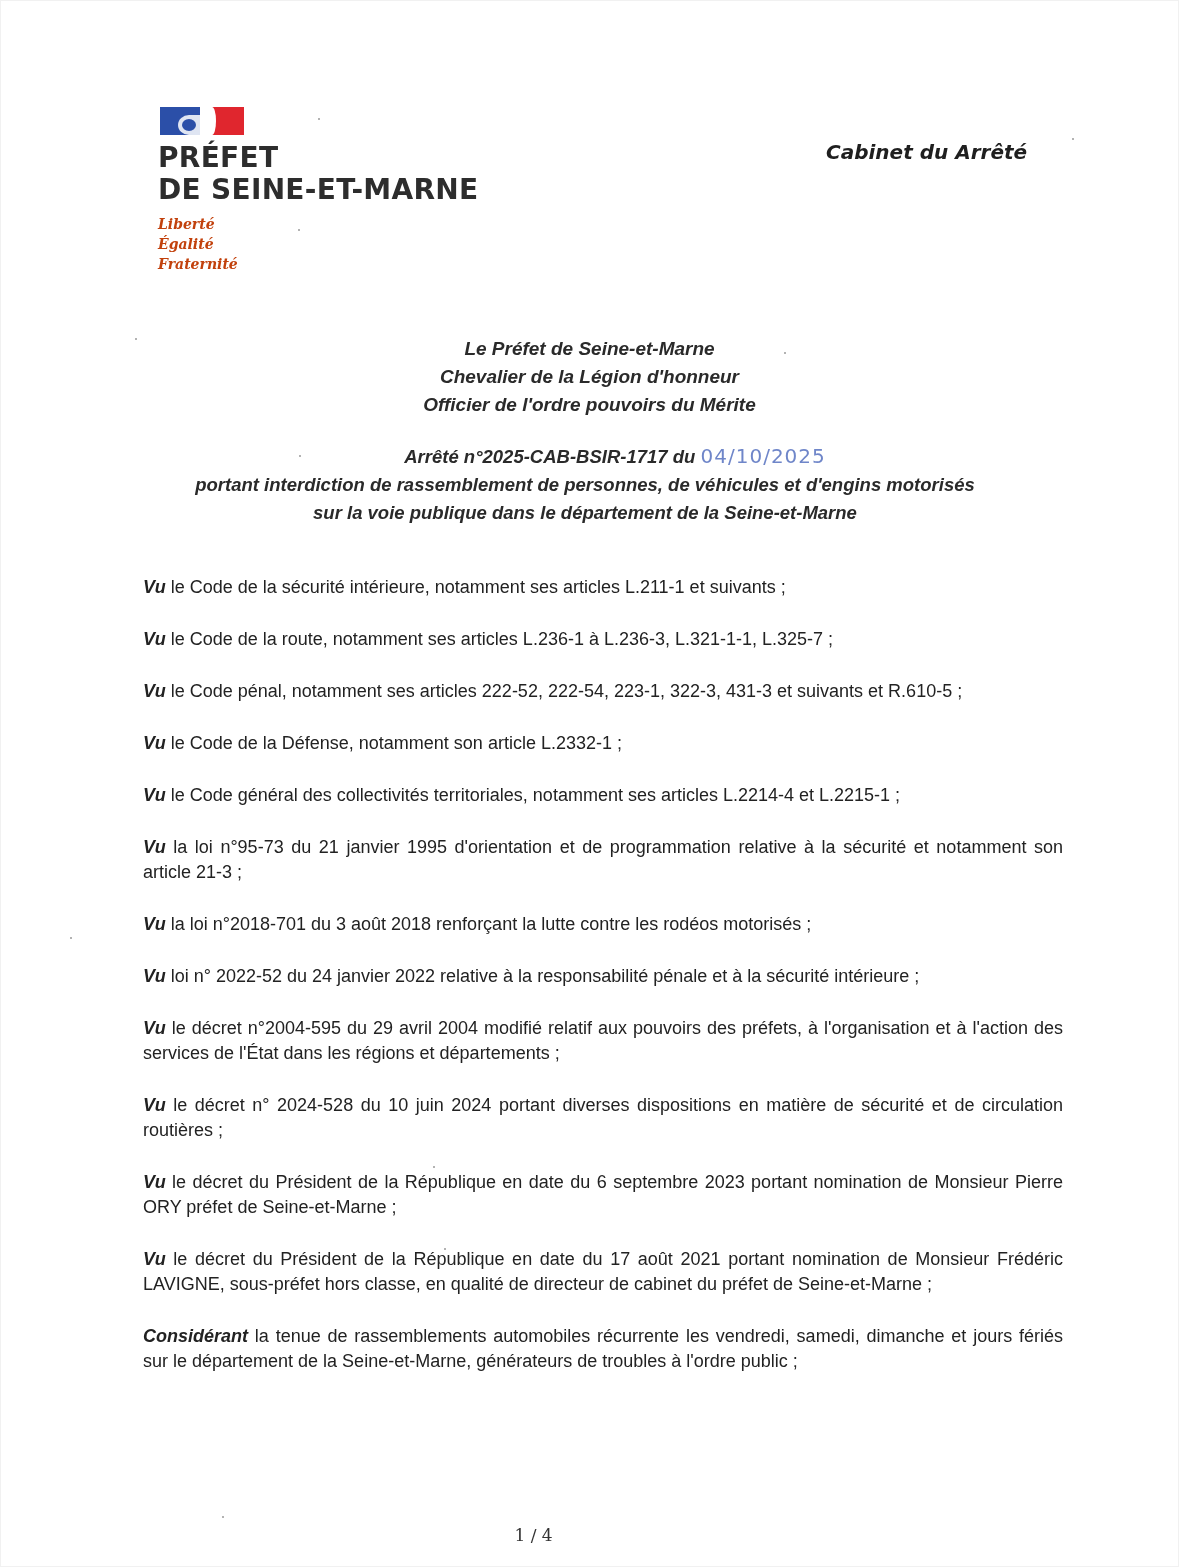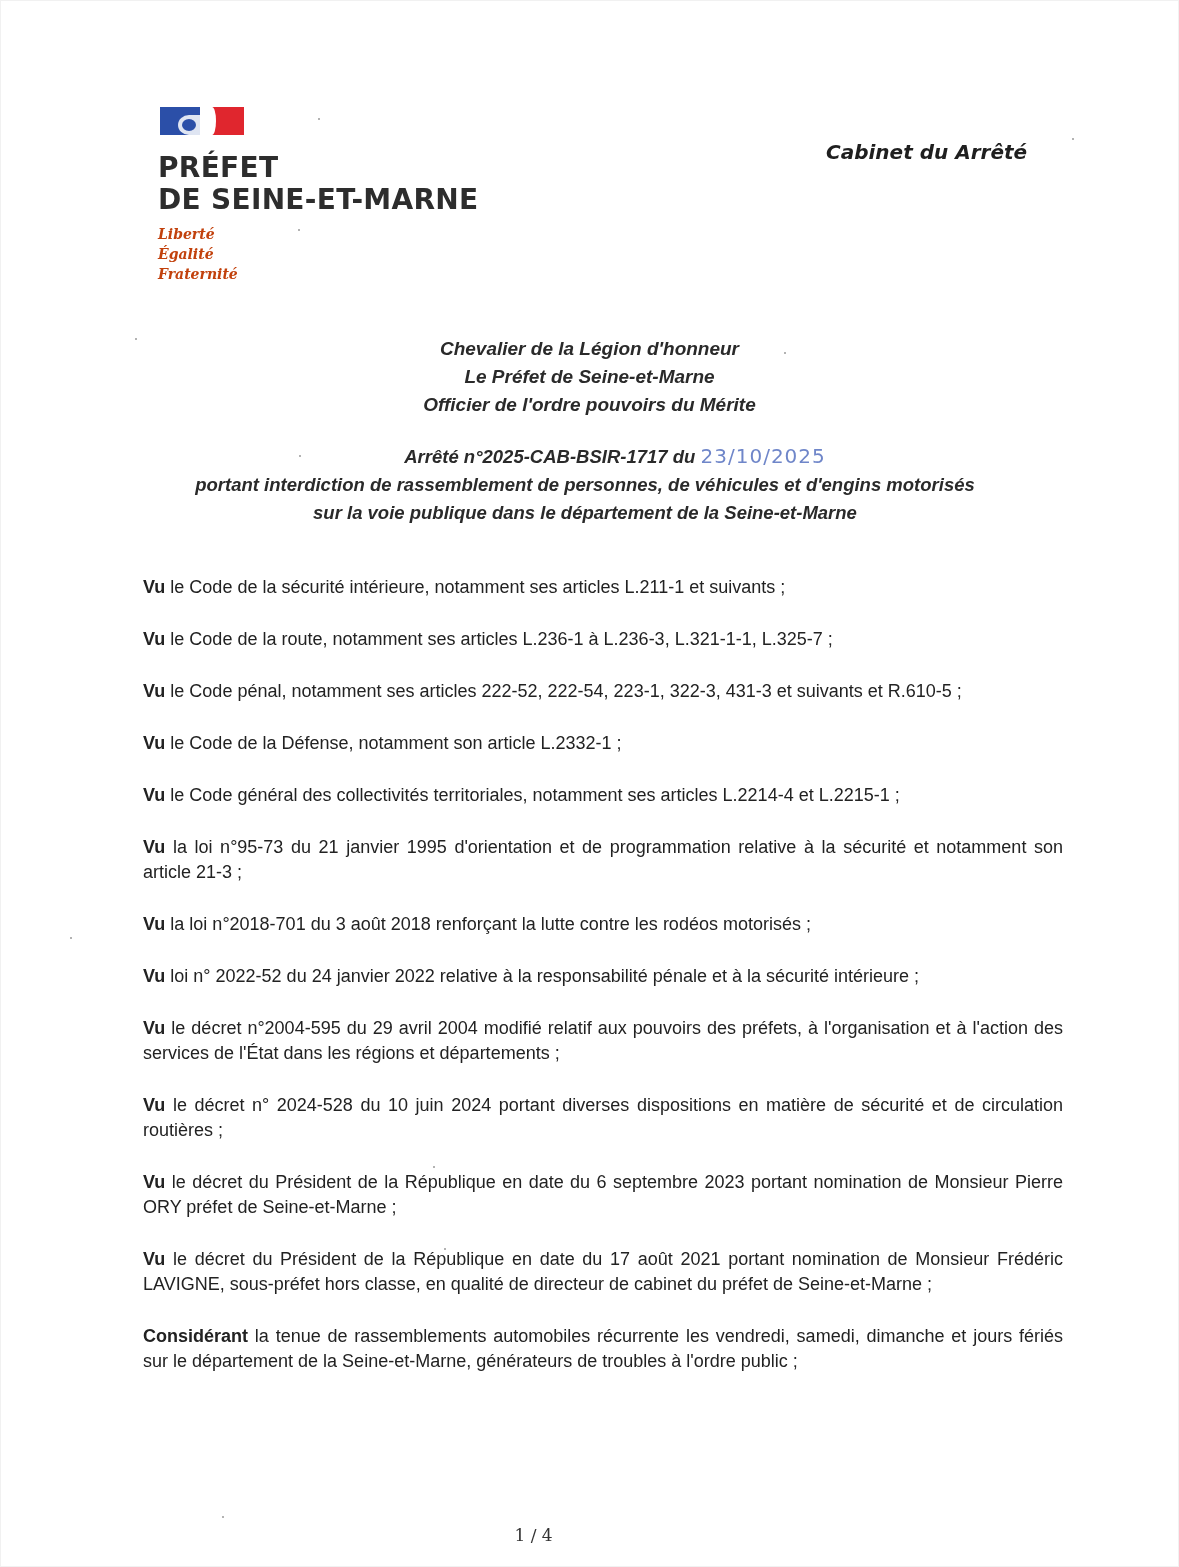--- a/index.html
+++ b/index.html
@@ -17,21 +17,21 @@
     pointer-events: none;
   }
   .logo-block { position: absolute; left: 158px; top: 104px; }
   .marianne { position: relative; width: 90px; height: 32px; }
   .marianne .blue { position: absolute; left: 2px; top: 3px; width: 40px; height: 28px; background: #2b4fa8; }
   .marianne .blue .profile { position: absolute; left: 18px; top: 8px; width: 22px; height: 20px; background: #ffffff; border-radius: 50% 0 0 50%; opacity: .85; }
   .marianne .blue .profile2 { position: absolute; left: 22px; top: 12px; width: 14px; height: 12px; background: #2b4fa8; border-radius: 50%; }
   .marianne .red { position: absolute; left: 50px; top: 3px; width: 36px; height: 28px; background: #e0262e; }
   .marianne .red .cut { position: absolute; left: 0; top: 0; width: 8px; height: 28px; background: #ffffff; border-radius: 0 60% 60% 0; }
   .prefet-title {
-    margin-top: 16px;
+    margin-top: 6px;
     font-family: "DejaVu Sans", sans-serif;
     font-weight: bold; font-size: 28px; line-height: 32px;
     color: #2d2d2d; letter-spacing: 0.3px;
   }
   .motto {
     margin-top: 8px;
     font-family: "DejaVu Serif", serif;
     font-style: italic; font-weight: bold;
     font-size: 14px; line-height: 20px; color: #c2410c;
   }
@@ -58,21 +58,21 @@
   .handdate {
     font-family: "DejaVu Sans", sans-serif;
     font-style: normal; font-weight: normal;
     color: #6f86c9; font-size: 20px; letter-spacing: 1px;
   }
   .body-text {
     position: absolute; left: 143px; width: 920px; top: 575px;
     font-size: 18px; line-height: 25px; color: #222;
   }
   .para { margin: 0 0 27px 0; text-align: justify; }
-  .lead { font-weight: bold; }
+  .lead { font-style: italic; font-weight: bold; }
   .page-number {
     position: absolute; left: 0; width: 1067px; top: 1525px;
     text-align: center;
     font-family: "DejaVu Serif", serif; font-size: 17px; color: #333;
   }
   .speck { position: absolute; width: 2px; height: 2px; background: #9a9a9a; border-radius: 50%; }
 </style>
 </head>
 <body>
 
@@ -95,29 +95,29 @@
   <div class="motto">
     <div>Liberté</div>
     <div>Égalité</div>
     <div>Fraternité</div>
   </div>
 </div>
 
 <div class="cabinet">Cabinet du Arrêté</div>
 
 <div class="center-block">
+  <div>Le Préfet de Seine-et-Marne</div>
   <div>Chevalier de la Légion d'honneur</div>
-  <div>Le Préfet de Seine-et-Marne</div>
   <div>Officier de l'ordre pouvoirs du Mérite</div>
 </div>
 
 <div class="arrete-block">
   <div class="arrete-line">
     <span>Arrêté n°2025-CAB-BSIR-1717 du</span>
-    <span class="handdate">23/10/2025</span>
+    <span class="handdate">04/10/2025</span>
   </div>
   <div style="margin-left:-40px">portant interdiction de rassemblement de personnes, de véhicules et d'engins motorisés</div>
   <div style="margin-left:-40px">sur la voie publique dans le département de la Seine-et-Marne</div>
 </div>
 
 <div class="body-text" id="body-text">
     <p class="para"><span class="lead">Vu</span><span> le Code de la sécurité intérieure, notamment ses articles L.211-1 et suivants ;</span></p>
     <p class="para"><span class="lead">Vu</span><span> le Code de la route, notamment ses articles L.236-1 à L.236-3, L.321-1-1, L.325-7 ;</span></p>
     <p class="para"><span class="lead">Vu</span><span> le Code pénal, notamment ses articles 222-52, 222-54, 223-1, 322-3, 431-3 et suivants et R.610-5 ;</span></p>
     <p class="para"><span class="lead">Vu</span><span> le Code de la Défense, notamment son article L.2332-1 ;</span></p>

